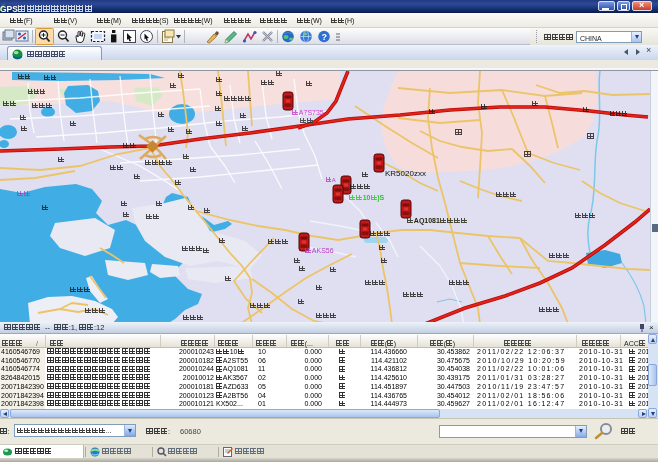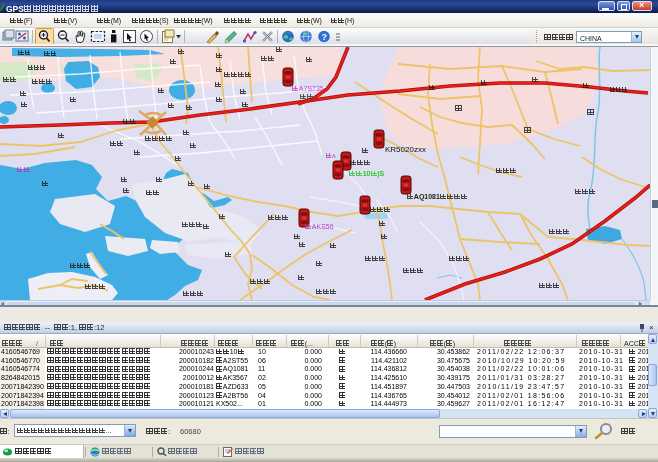--- a/index.html
+++ b/index.html
@@ -11,21 +11,21 @@
 .wbtn{position:absolute;top:1px;height:10px;border-radius:2px;border:1px solid #d8e0f0}
 
 #menu{left:0;top:13px;width:658px;height:15px;background:linear-gradient(#fcfbf8,#edebe4);border-bottom:1px solid #d6d2c6;font-size:7px;color:#111}
 #menu span{position:absolute;top:4px}
 
 #tbar{left:0;top:28px;width:658px;height:17px;background:linear-gradient(#fdfdfc,#dcdfe6);border-bottom:1px solid #b8bcc8}
 
 #tstrip{left:0;top:45px;width:658px;height:15px;background:linear-gradient(#eef3fc,#c9d6ec)}
 #mtab{position:absolute;left:7px;top:1px;width:95px;height:14px;background:linear-gradient(#ffffff,#dce6f5);border:1px solid #8a98b8;border-bottom:none;border-radius:3px 3px 0 0;font-size:8px;color:#1a2440;font-weight:bold}
 
-#mapwrap{left:0;top:44px;width:658px;height:263px;background:#f6f6f4}
+#mapwrap{left:0;top:68px;width:658px;height:263px;background:#f6f6f4}
 #map{position:absolute;left:0;top:3px}
 #mapsb{position:absolute;left:0;top:256px;width:650px;height:5px;background:#e4ecf8;border-top:1px solid #c0ccdc}
 #mapvsb{position:absolute;left:650px;top:3px;width:8px;height:253px;background:#f2f5fa;border-left:1px solid #c8d0dc}
 #mapsep{position:absolute;left:0;top:261px;width:658px;height:2px;background:#7a8494}
 #maptline{position:absolute;left:0;top:2px;width:658px;height:2px;background:#90959f}
 
 #ttitle{left:0;top:322px;width:658px;height:12px;background:linear-gradient(#eef2f8,#c3cfe2);border-bottom:1px solid #9aa8c0;font-size:7.5px;color:#15202e;line-height:12px}
 
 #thead{left:0;top:334px;width:648px;height:14px;background:linear-gradient(#ffffff,#e5e2d6);border-bottom:1px solid #c2beb0;font-size:7px;color:#222}
 #thead span{position:absolute;top:5.5px}
@@ -50,21 +50,21 @@
 .btab{position:absolute;top:0;height:13px;line-height:13px}
 #bstrip{left:0;top:458px;width:658px;height:4px;background:linear-gradient(#d8d5cb,#aaa79b)}
 .tsep{position:absolute;top:2px;width:1px;height:10px;background:#b0ada0}
 .lbl{position:absolute;white-space:nowrap;line-height:1}
 </style></head><body>
 
 <div class="ab" id="title">
  <svg class="ab" style="left:0px;top:3px" width="6" height="8">
       <path d="M0 8 Q0 2 5 0 Q4 5 1 8 Z" fill="#3a7a3a"></path>
     </svg>
- <span class="txt" style="left:6px;top:2.5px">GPS<i></i><i></i><i></i><i></i><i></i><i></i><i></i><i></i><i></i></span>
+ <span class="txt" style="left:0;top:2.5px">GPS<i></i><i></i><i></i><i></i><i></i><i></i><i></i><i></i><i></i></span>
  <div class="wbtn" style="left:598px;width:17px;background:linear-gradient(#7a9ae0,#2a4cb0)">
       <div class="ab" style="left:3px;top:6px;width:7px;height:2px;background:#fff"></div>
     </div>
  <div class="wbtn" style="left:617px;width:13px;background:linear-gradient(#7a9ae0,#2a4cb0)">
       <div class="ab" style="left:3px;top:2px;width:6px;height:6px;border:1px solid #fff"></div>
     </div>
  <div class="wbtn" style="left:632px;width:20px;background:linear-gradient(#f09078,#c83c28)">
       <span style="position:absolute;left:6px;top:-3px;color:#fff;font-size:9px;font-weight:bold">×</span>
     </div>
 </div>

